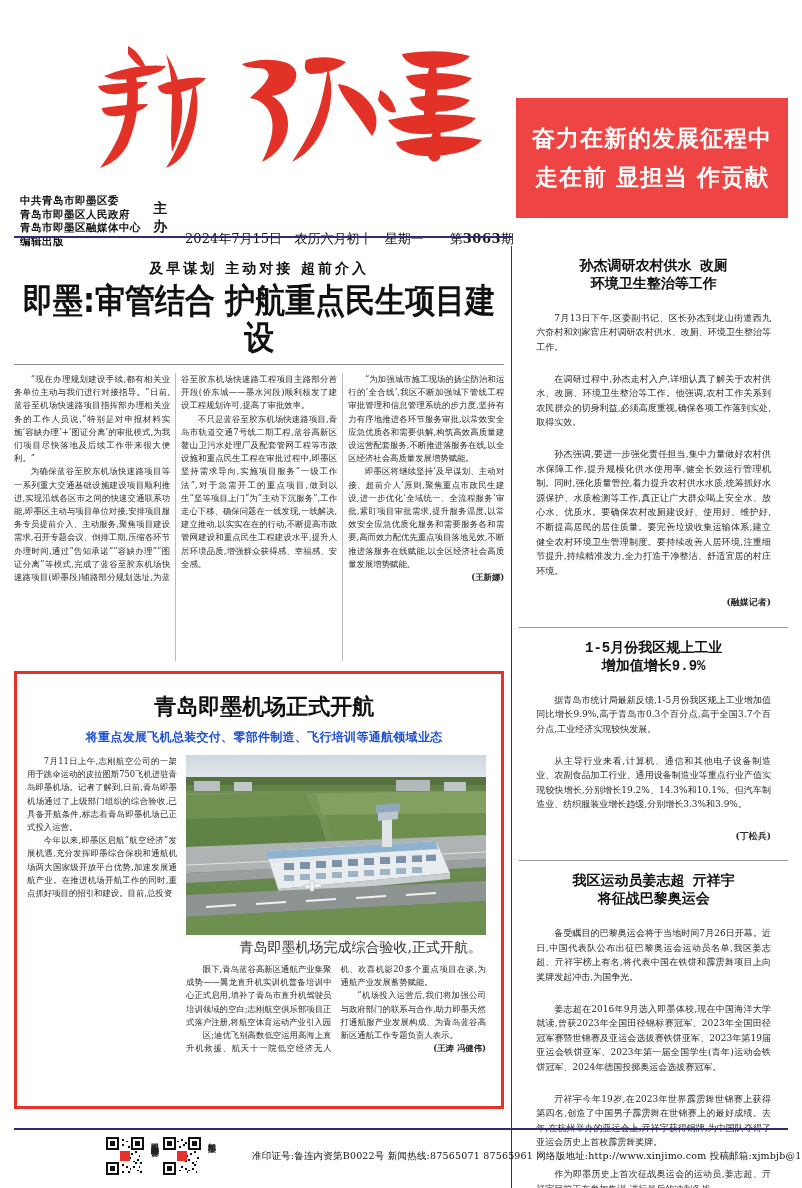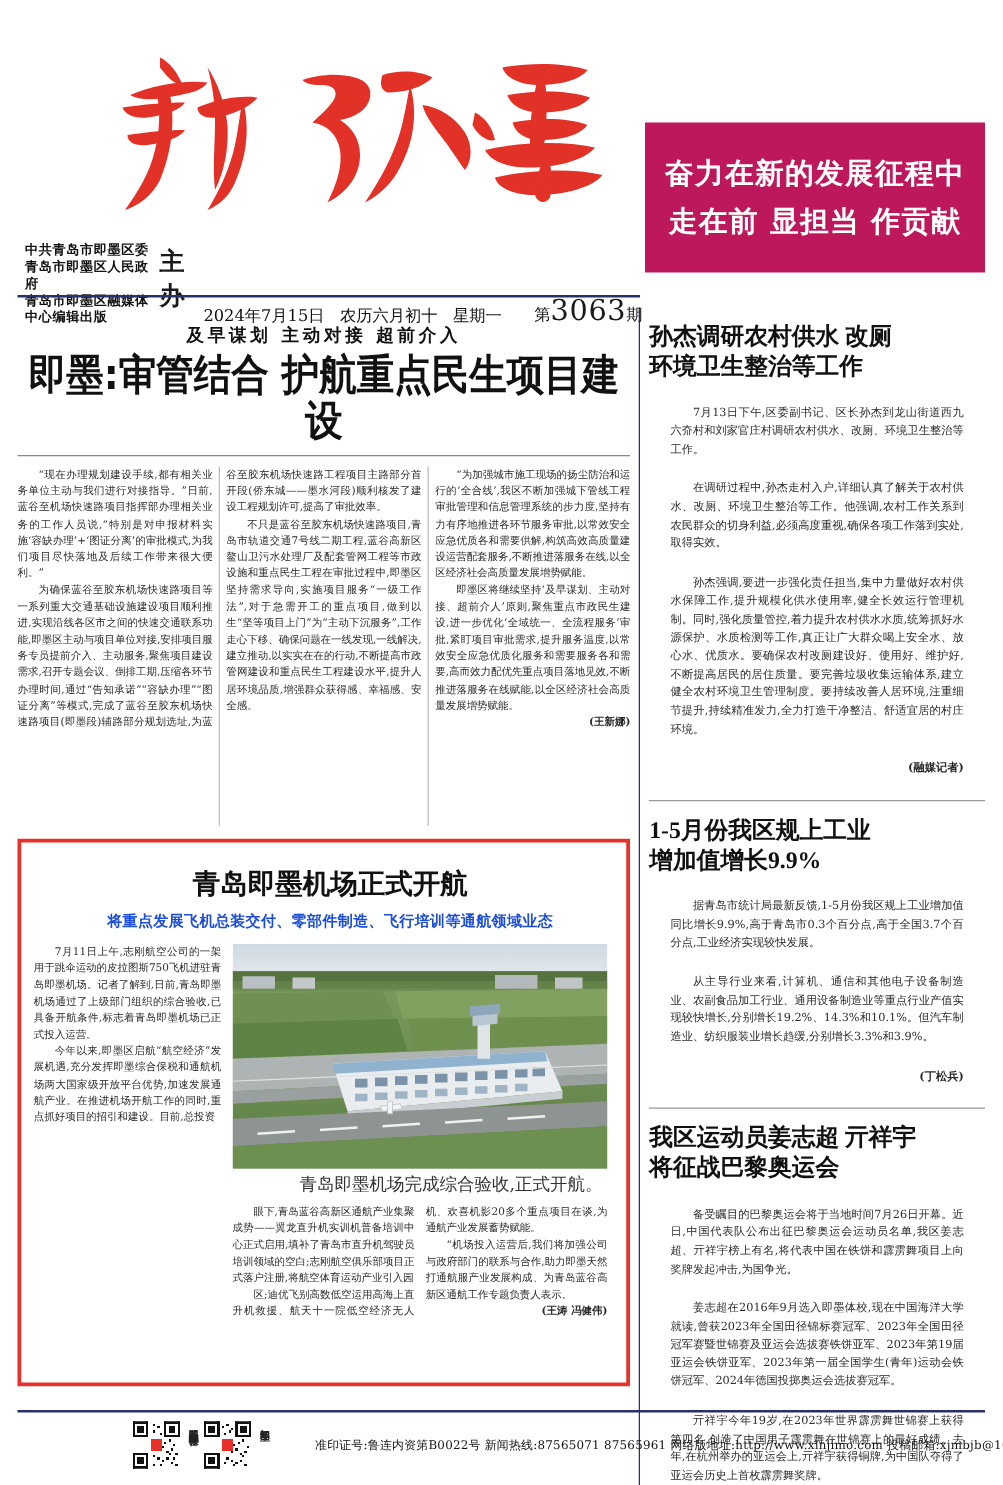--- a/index.html
+++ b/index.html
@@ -31,43 +31,43 @@
   .pub-row {
     display: flex; align-items: flex-end; gap: 4px;
     margin: 20px 0 0 6px;
   }
   .pub-block {
     font-family: "DejaVu Sans", "Liberation Sans", sans-serif;
     font-size: 10.5px; line-height: 13.5px; font-weight: 700;
     color: #111; letter-spacing: 0.5px;
   }
   .pub-sponsor {
-    font-size: 20px; font-weight: 700; padding-bottom: 12px;
+    font-size: 14px; font-weight: 700; padding-bottom: 12px;
     font-family: "DejaVu Serif", "Liberation Serif", serif;
   }
   .dateline {
     font-family: "DejaVu Serif", "Liberation Serif", serif;
     font-size: 13px; color: #111; padding-bottom: 0px;
     margin-left: 6px; white-space: nowrap;
   }
   .issue {
     font-family: "DejaVu Serif", "Liberation Serif", serif;
     font-size: 13px; margin-left: 22px; padding-bottom: 0px; white-space: nowrap;
   }
-  .issue .num { font-size: 23px; letter-spacing: 0.5px; }
+  .issue .num { font-size: 13px; letter-spacing: 0.5px; font-weight: bold; }
   .masthead-rule {
     position: absolute; left: 14px; top: 236px; width: 498px;
     border-top: 2px solid #2b2f6b;
   }
 
   
   .banner {
     position: absolute; right: 14px; top: 98px;
     width: 272px; height: 120px;
-    background: #be185d;
+    background: #ef4444;
     display: flex; flex-direction: column;
     align-items: center; justify-content: center;
     gap: 8px;
   }
   .banner div {
     color: #fff; font-weight: 700; font-size: 23px;
     letter-spacing: 1px; white-space: nowrap;
     font-family: "DejaVu Sans", "Liberation Sans", sans-serif;
   }
 
@@ -143,23 +143,24 @@
   .rb-mid-cols {
     column-count: 2; column-gap: 9px;
     font-family: "DejaVu Serif", "Liberation Serif", serif;
     font-size: 8.4px; line-height: 13.2px; text-align: justify;
     color: #2a2a2a; height: 150px; overflow: hidden;
   }
   .rb-mid-cols p { margin: 0; text-indent: 2em; }
 
   
   .r-head {
-    font-size: 19px; font-weight: 800; color: #111; line-height: 1.28;
+    font-size: 14px; font-weight: 800; color: #111; line-height: 1.28;
     margin: 12px 0 8px 0;
-    font-family: Liberation Serif, serif;
+    font-family: Liberation Mono, monospace;
+    text-align: center;
   }
   .r-body {
     font-family: "DejaVu Serif", "Liberation Serif", serif;
     font-size: 9px; line-height: 14.6px; text-align: justify; color: #2a2a2a;
   }
   .r-body p { margin: 17px; text-indent: 2em; }
   .r-rule { border-top: 1px solid #999; margin: 9px 0 0 0; }
 
   
   .footer {

